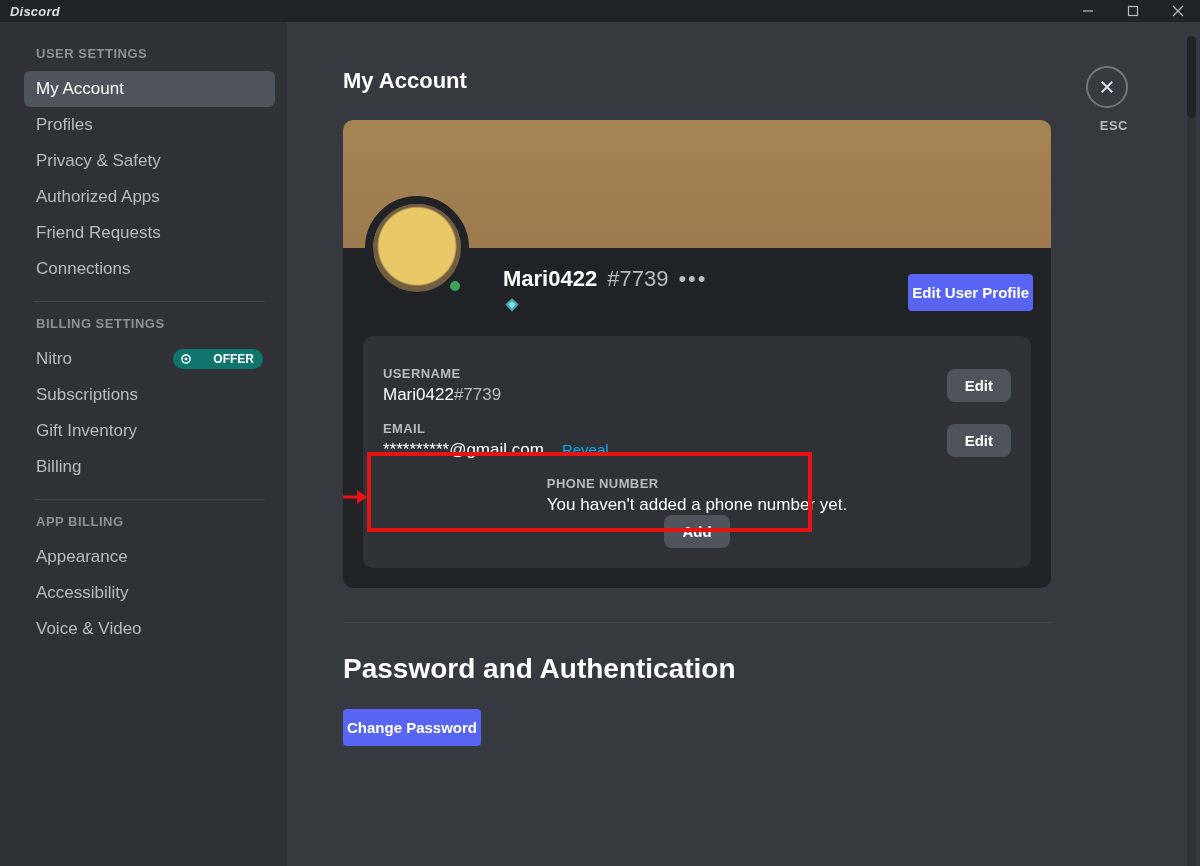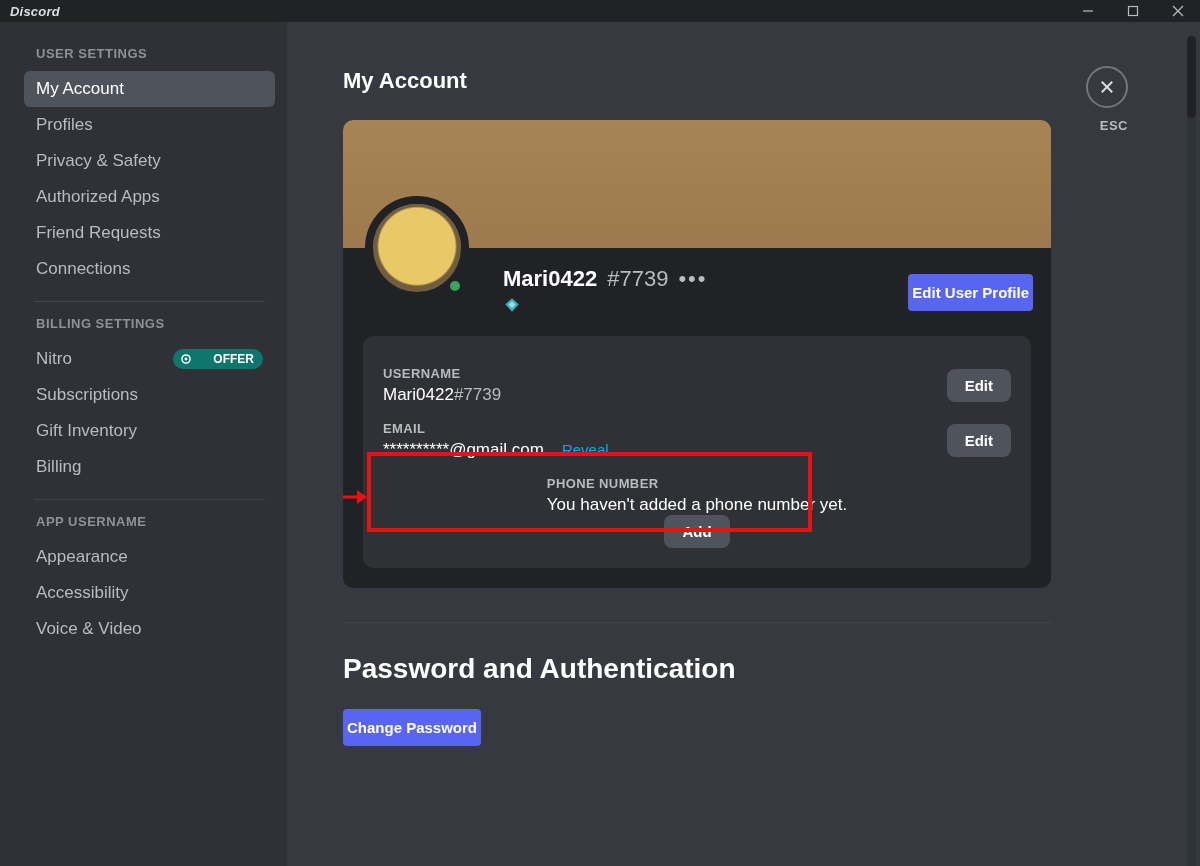--- a/index.html
+++ b/index.html
@@ -125,21 +125,21 @@
           <span>Subscriptions</span>
         </div>
       <div class="nav-item">
           <span>Gift Inventory</span>
         </div>
       <div class="nav-item">
           <span>Billing</span>
         </div>
 
       <div class="divider"></div>
-      <div class="section-header" style="margin-top:0">APP USERNAME</div>
+      <div class="section-header" style="margin-top:0">APP BILLING</div>
       <div class="nav-item">
           <span>Appearance</span>
         </div>
       <div class="nav-item">
           <span>Accessibility</span>
         </div>
       <div class="nav-item">
           <span>Voice &amp; Video</span>
         </div>
     </div>

